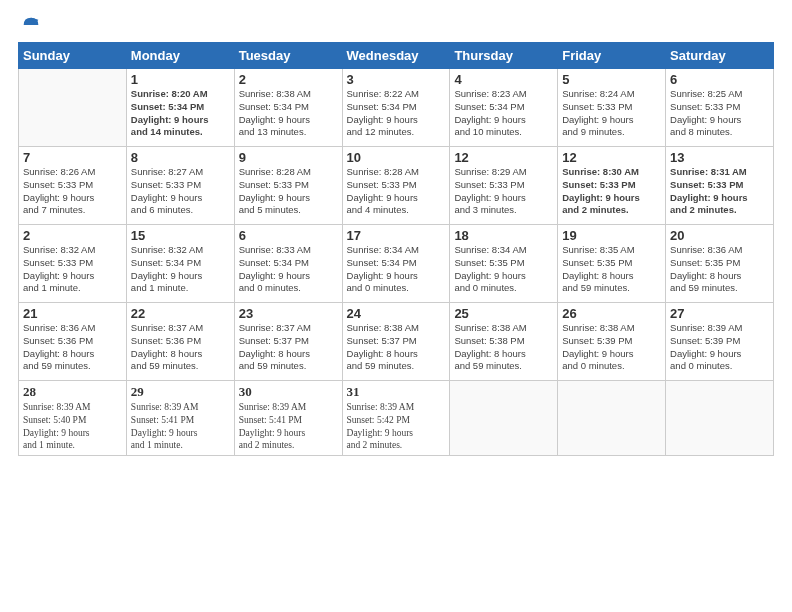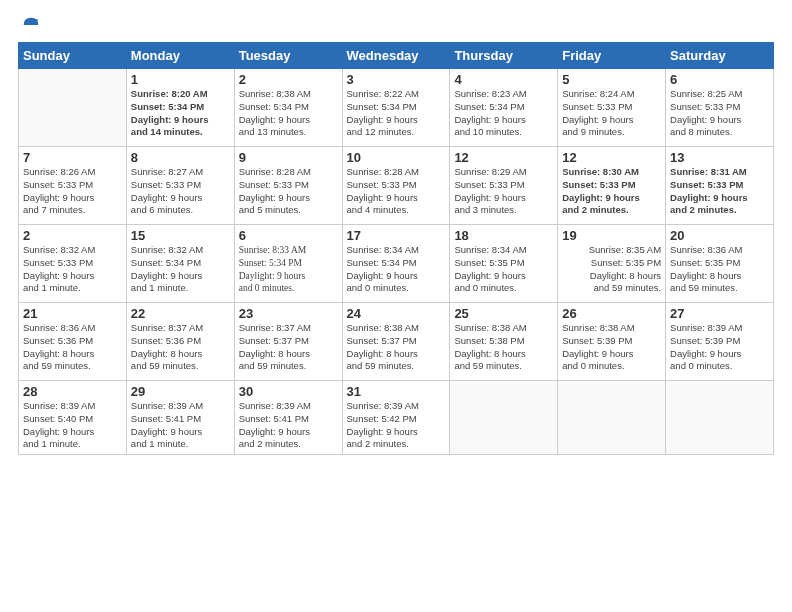--- a/index.html
+++ b/index.html
@@ -89,20 +89,21 @@
     .day-info {
       font-size: 9.5px;
       color: #444;
       line-height: 1.35;
     }
     .empty-cell {
       background: #f9f9f9;
     }
     .last-row td {
       height: 68px;
+      font-family: Liberation Serif, serif;
     }
   </style>
 </head>
 <body>
 
 <div class="container">
   <div class="header-top">
     <div class="logo">
       <svg class="logo-icon" viewBox="0 0 30 30">
         <path d="M5 15 Q5 5 15 5 Q25 5 25 15" fill="#2a6db5"></path>
@@ -238,42 +239,42 @@
           </td>
           <td>
             <span class="day-number">15</span>
             <div class="day-info" style="white-space: pre-line;">Sunrise: 8:32 AM
 Sunset: 5:34 PM
 Daylight: 9 hours
 and 1 minute.</div>
           </td>
           <td>
             <span class="day-number">6</span>
-            <div class="day-info" style="white-space: pre-line; font-family: Liberation Serif, serif;">Sunrise: 8:33 AM
+            <div class="day-info" style="white-space: pre-line;">Sunrise: 8:33 AM
 Sunset: 5:34 PM
 Daylight: 9 hours
 and 0 minutes.</div>
           </td>
           <td>
             <span class="day-number">17</span>
             <div class="day-info" style="white-space: pre-line;">Sunrise: 8:34 AM
 Sunset: 5:34 PM
 Daylight: 9 hours
 and 0 minutes.</div>
           </td>
           <td>
             <span class="day-number">18</span>
             <div class="day-info" style="white-space: pre-line;">Sunrise: 8:34 AM
 Sunset: 5:35 PM
 Daylight: 9 hours
 and 0 minutes.</div>
           </td>
           <td>
             <span class="day-number">19</span>
-            <div class="day-info" style="white-space: pre-line; text-align: right;">Sunrise: 8:35 AM
+            <div class="day-info" style="white-space: pre-line;">Sunrise: 8:35 AM
 Sunset: 5:35 PM
 Daylight: 8 hours
 and 59 minutes.</div>
           </td>
           <td>
             <span class="day-number">20</span>
             <div class="day-info" style="white-space: pre-line;">Sunrise: 8:36 AM
 Sunset: 5:35 PM
 Daylight: 8 hours
 and 59 minutes.</div>

